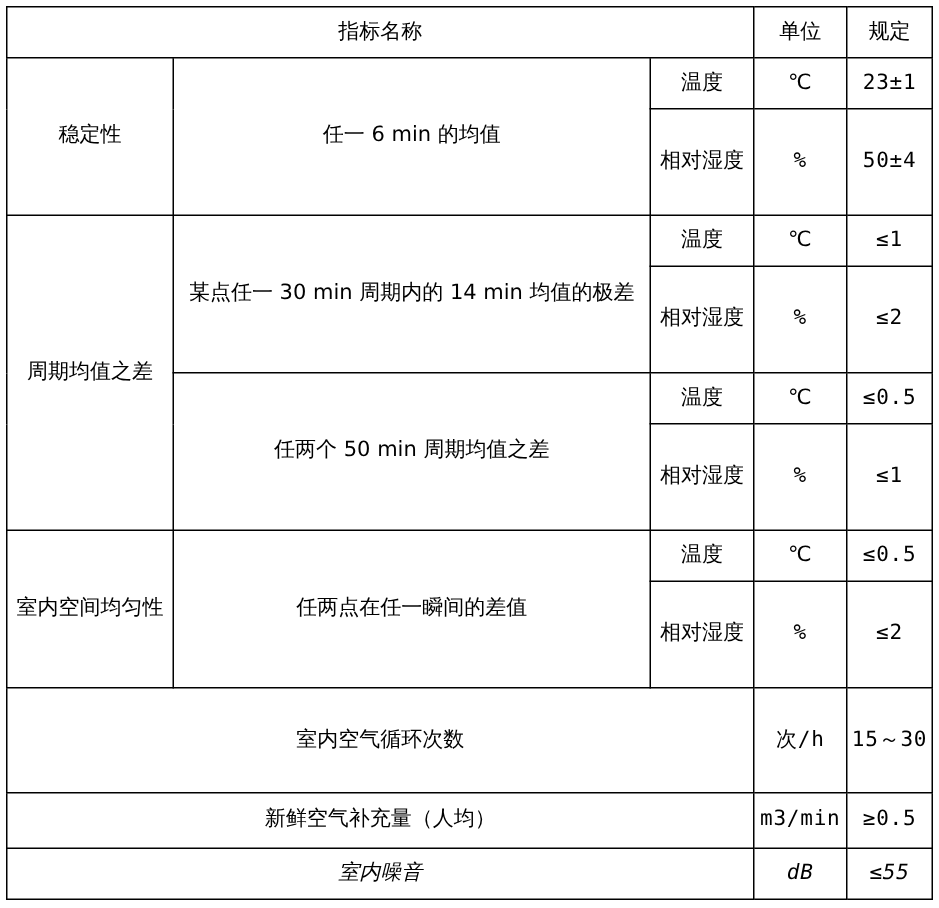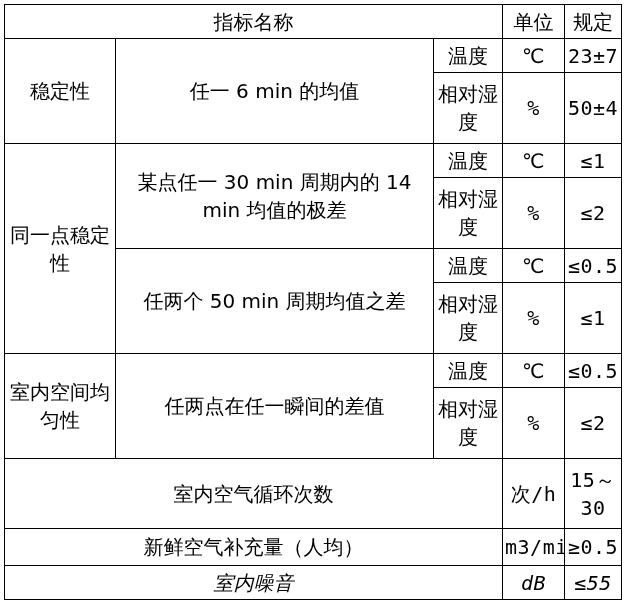--- a/index.html
+++ b/index.html
@@ -19,21 +19,21 @@
     border-collapse: collapse;
     table-layout: fixed;
     width: 617px;
     border: 1px solid #000000;
   }
   table.spec-table td {
     border: 1px solid #000000;
     text-align: center;
     vertical-align: middle;
     padding: 0 2px;
-    font-size: 20px;
+    font-size: 14px;
     line-height: 1.4;
     overflow: hidden;
   }
   
   col.c-category { width: 111px; }
   col.c-desc     { width: 318px; }
   col.c-param    { width: 69px;  }
   col.c-unit     { width: 62px;  }
   col.c-spec     { width: 57px;  }
   
@@ -67,30 +67,30 @@
     <td colspan="3">指标名称</td>
     <td>单位</td>
     <td>规定</td>
   </tr>
 
   <tr class="rh-temp">
     <td rowspan="2">稳定性</td>
     <td rowspan="2">任一 6 min 的均值</td>
     <td>温度</td>
     <td class="num">℃</td>
-    <td class="num">23±7</td>
+    <td class="num">23±1</td>
   </tr>
   <tr class="rh-hum">
     <td>相对湿度</td>
     <td class="num">%</td>
     <td class="num">50±4</td>
   </tr>
 
   <tr class="rh-temp">
-    <td rowspan="4">同一点稳定性</td>
+    <td rowspan="4">周期均值之差</td>
     <td rowspan="2">某点任一 30 min 周期内的 14 min 均值的极差</td>
     <td>温度</td>
     <td class="num">℃</td>
     <td class="num">≤1</td>
   </tr>
   <tr class="rh-hum">
     <td>相对湿度</td>
     <td class="num">%</td>
     <td class="num">≤2</td>
   </tr>

